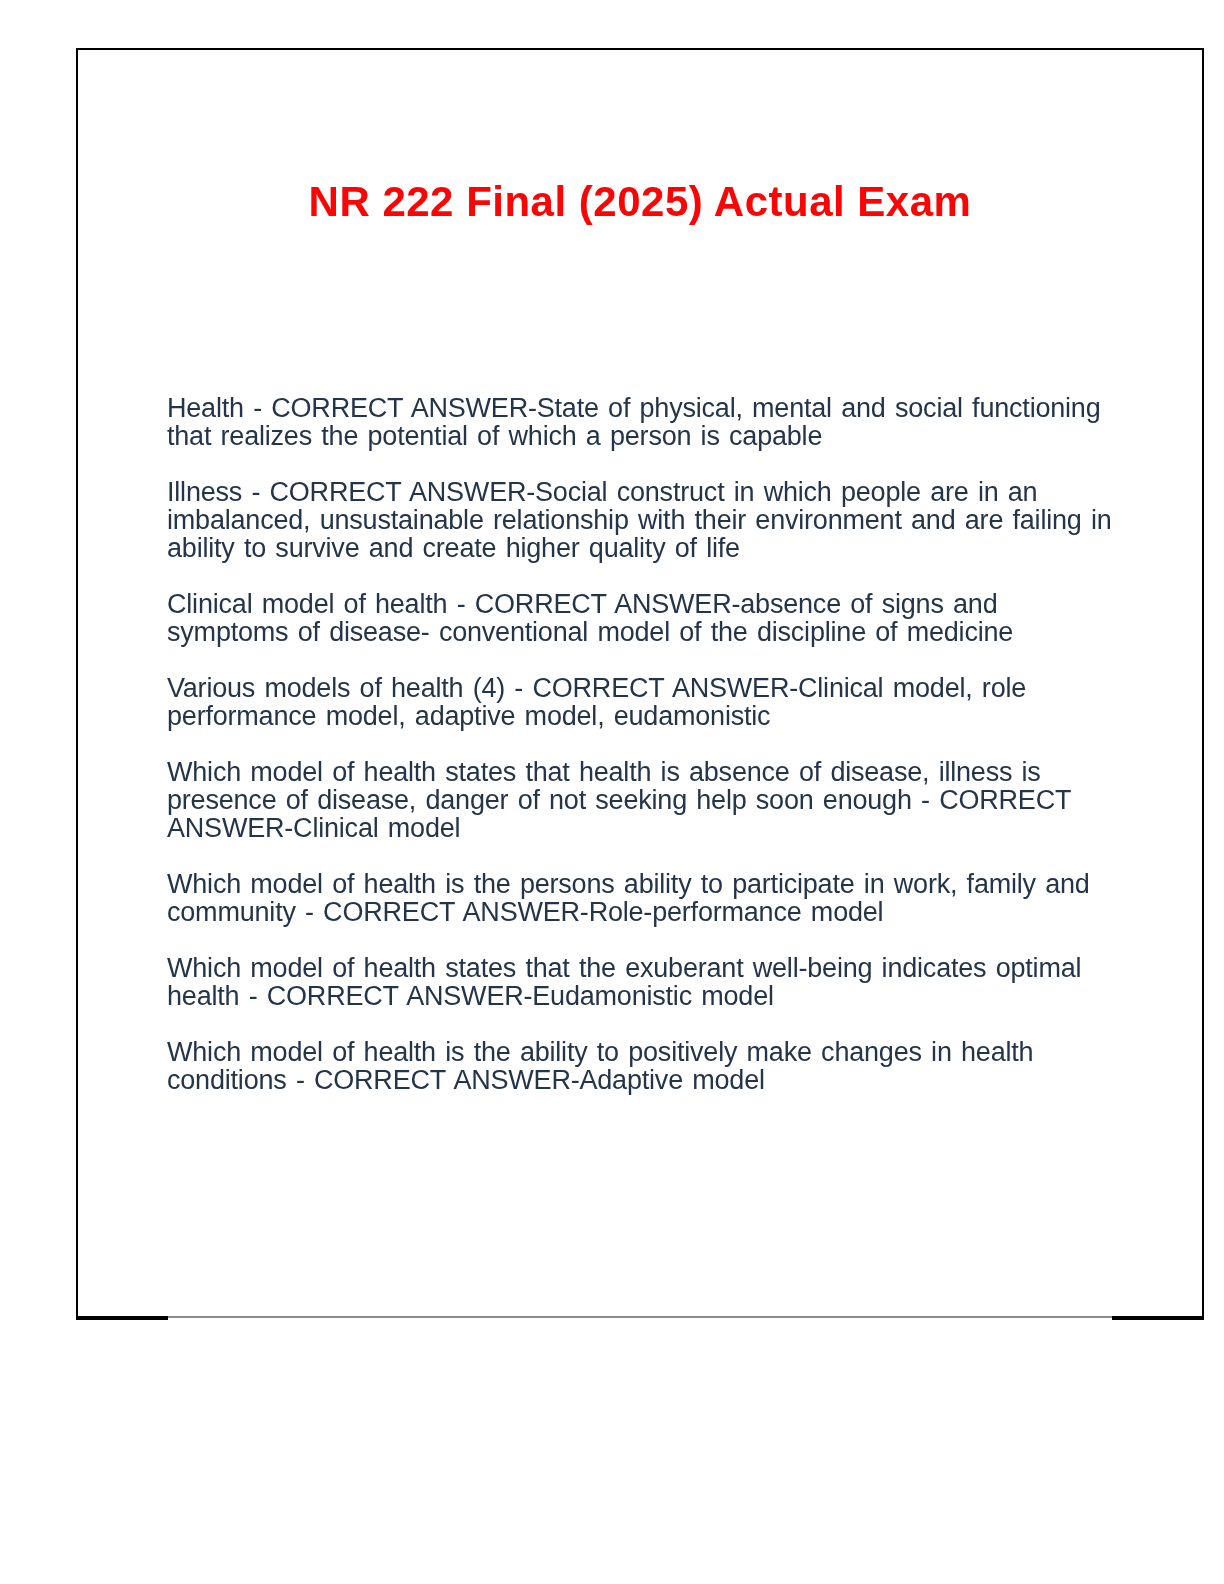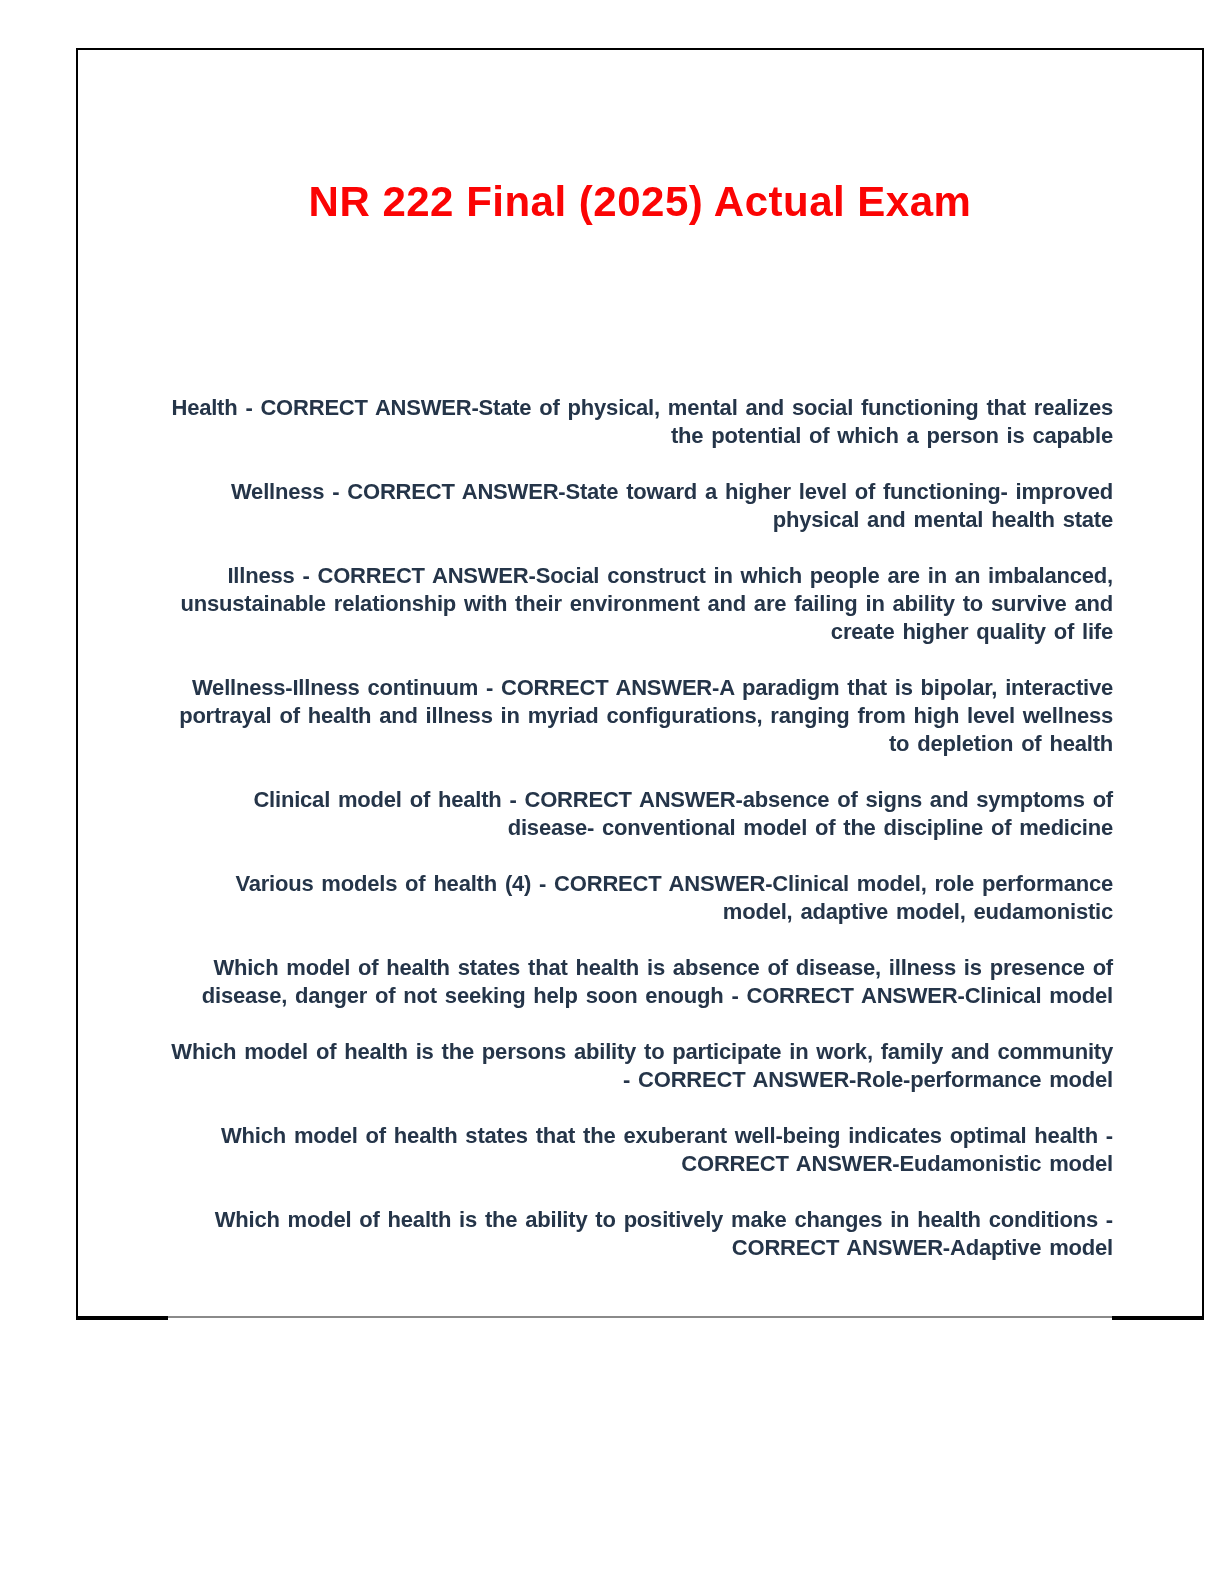--- a/index.html
+++ b/index.html
@@ -32,24 +32,24 @@
     color: var(--title-color, #fb0404);
     font-weight: 700;
     font-size: 42px;
     line-height: 47px;
     letter-spacing: 0.5px;
   }
   .content {
     padding: 141px 89px 0;
   }
   .qa {
-    text-align: right;
+    text-align: left;
     color: var(--body-color, #253549);
-    font-weight: 700;
-    font-size: 22px;
+    font-weight: 400;
+    font-size: 27px;
     line-height: 28px;
     letter-spacing: -0.2px;
     word-spacing: 2px;
     margin: 28px 0;
   }
   .bottom-edge {
     position: absolute;
     left: -2px;
     right: -2px;
     bottom: -4px;
@@ -72,23 +72,21 @@
 <body>
 
 <div class="page-box">
 
   <h1 class="doc-title">
     <span style="display:block">NR 222 Final (2025) Actual Exam</span>
   </h1>
 
   <div class="content">
     <p class="qa">Health - CORRECT ANSWER-State of physical, mental and social functioning that realizes the potential of which a person is capable</p>
-    <p class="qa">Wellness - CORRECT ANSWER-State toward a higher level of functioning- improved physical and mental health state</p>
     <p class="qa">Illness - CORRECT ANSWER-Social construct in which people are in an imbalanced, unsustainable relationship with their environment and are failing in ability to survive and create higher quality of life</p>
-    <p class="qa">Wellness-Illness continuum - CORRECT ANSWER-A paradigm that is bipolar, interactive portrayal of health and illness in myriad configurations, ranging from high level wellness to depletion of health</p>
     <p class="qa">Clinical model of health - CORRECT ANSWER-absence of signs and symptoms of disease- conventional model of the discipline of medicine</p>
     <p class="qa">Various models of health (4) - CORRECT ANSWER-Clinical model, role performance model, adaptive model, eudamonistic</p>
     <p class="qa">Which model of health states that health is absence of disease, illness is presence of disease, danger of not seeking help soon enough - CORRECT ANSWER-Clinical model</p>
     <p class="qa">Which model of health is the persons ability to participate in work, family and community - CORRECT ANSWER-Role-performance model</p>
     <p class="qa">Which model of health states that the exuberant well-being indicates optimal health - CORRECT ANSWER-Eudamonistic model</p>
     <p class="qa">Which model of health is the ability to positively make changes in health conditions - CORRECT ANSWER-Adaptive model</p>
   </div>
 
   <div class="bottom-edge">
     <div class="seg-black"></div>

